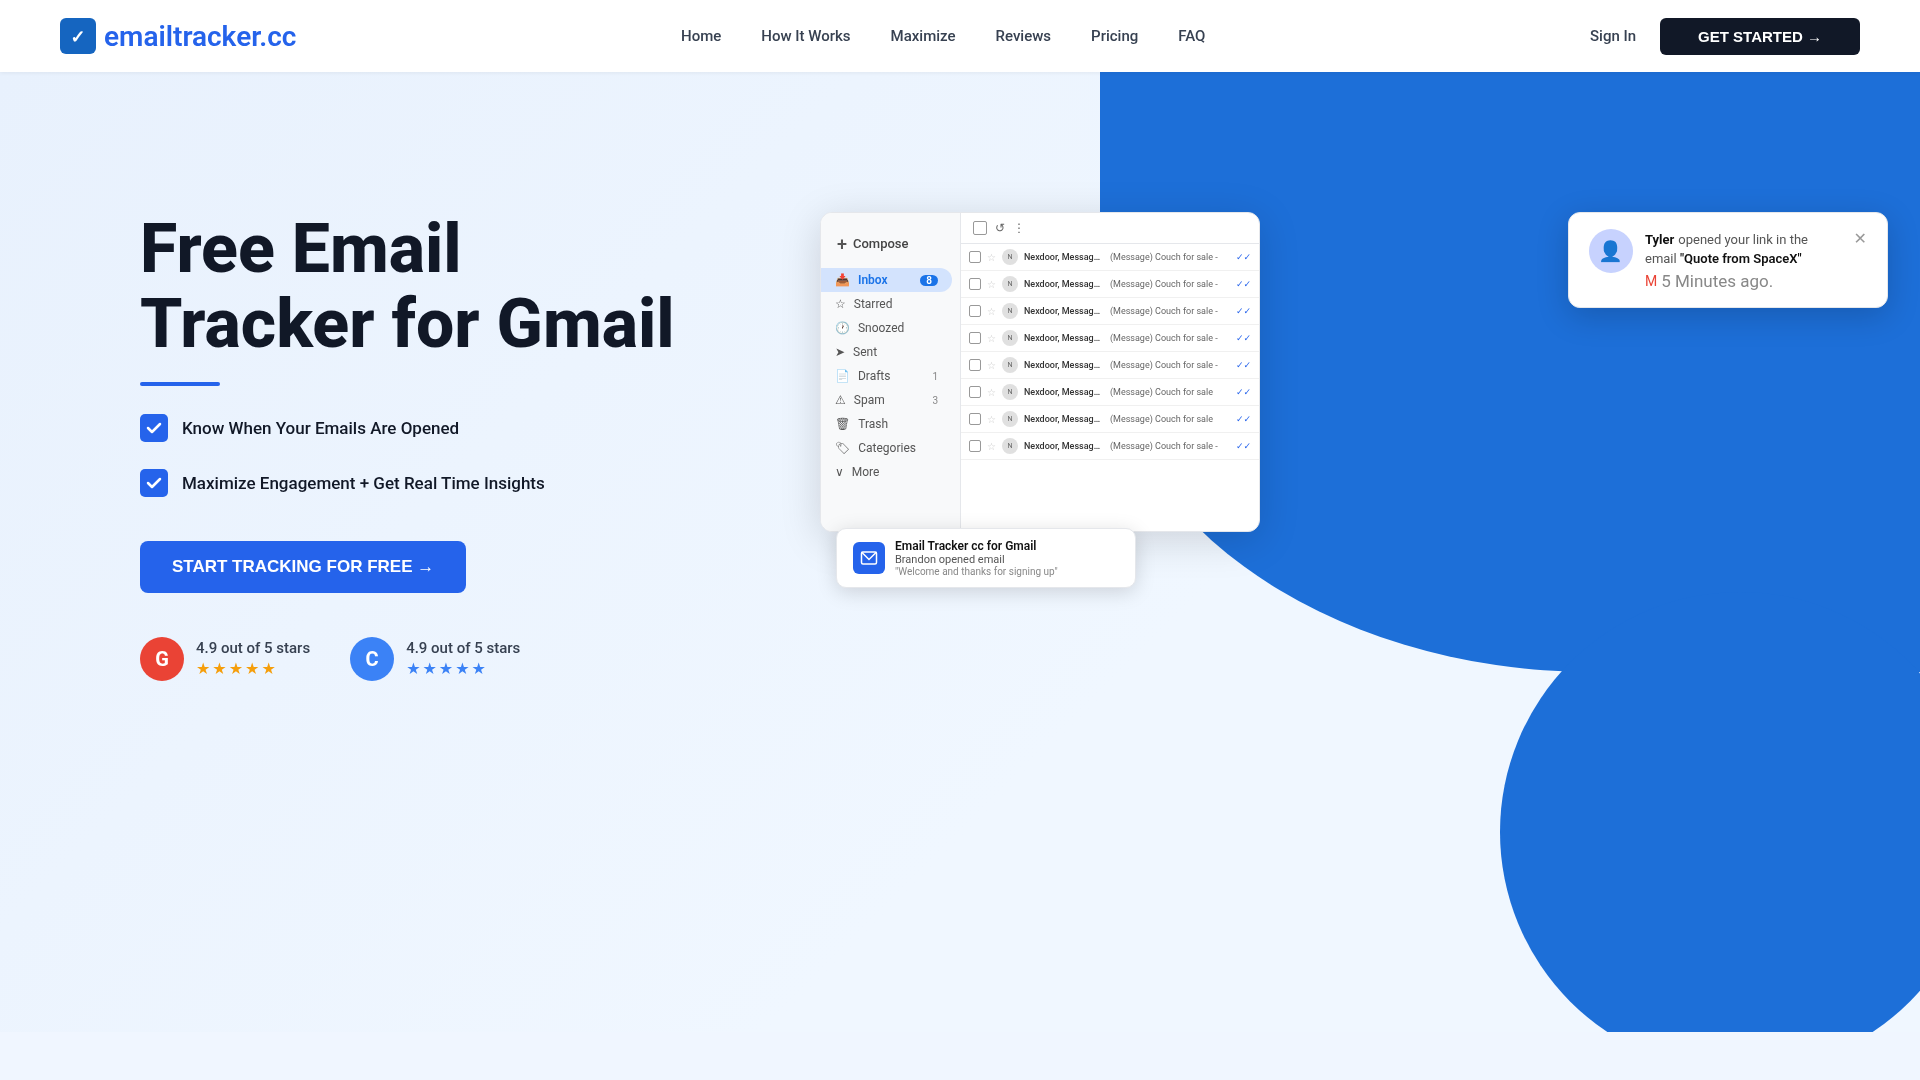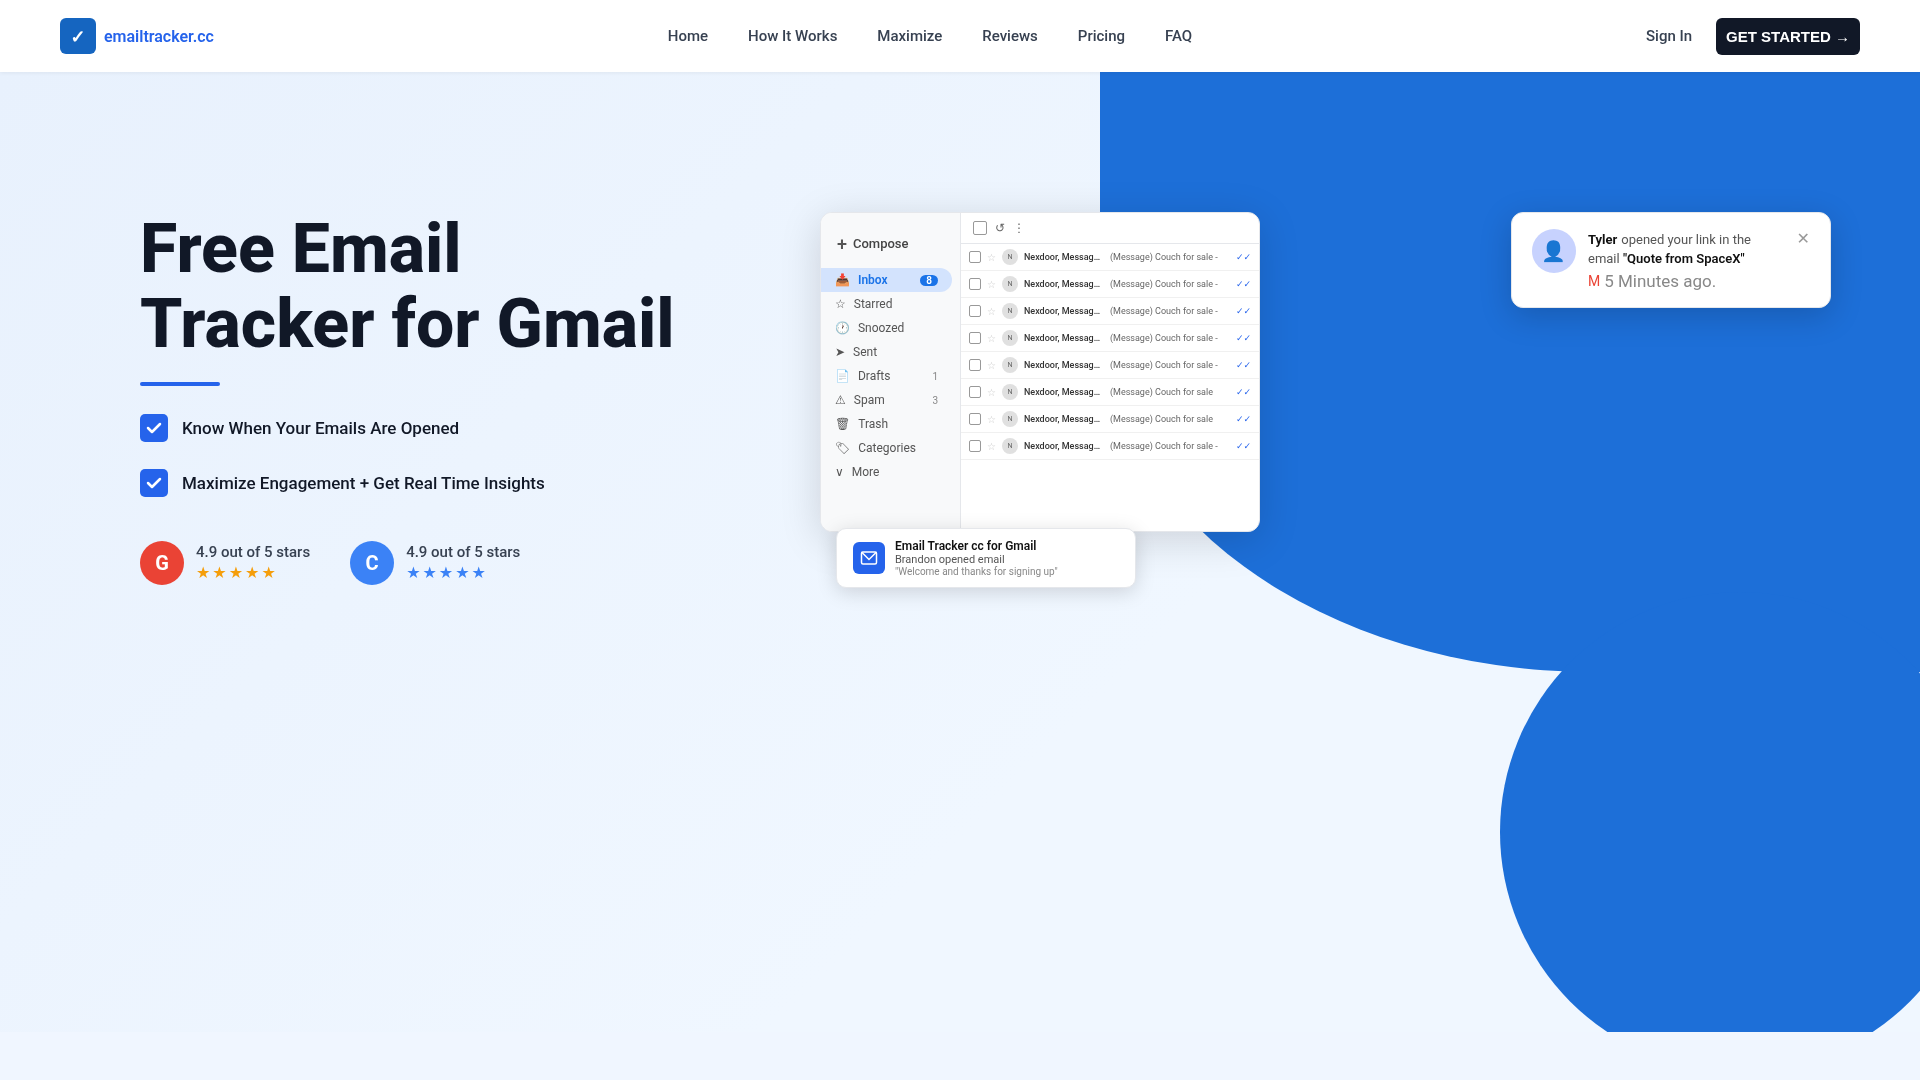--- a/index.html
+++ b/index.html
@@ -9,29 +9,29 @@
     .navbar {
       display: flex; align-items: center; justify-content: space-between;
       padding: 0 60px; height: 72px; background: #fff; position: relative; z-index: 10;
       box-shadow: 0 1px 4px rgba(0,0,0,0.06);
     }
     .logo { display: flex; align-items: center; gap: 8px; text-decoration: none; }
     .logo-icon {
       width: 36px; height: 36px; background: #1565c0; border-radius: 6px;
       display: flex; align-items: center; justify-content: center; color: #fff; font-size: 18px; font-weight: bold;
     }
-    .logo-text { font-size: 16px; font-weight: 600; color: #1a1a2e; }
+    .logo-text { font-size: 28px; font-weight: 600; color: #1a1a2e; }
     .logo-text span { color: #2563eb; }
     .nav-links { display: flex; align-items: center; gap: 40px; }
     .nav-link { text-decoration: none; color: #374151; font-size: 15px; font-weight: 500; cursor: pointer; }
     .nav-right { display: flex; align-items: center; gap: 24px; }
     .sign-in { color: #374151; font-size: 15px; font-weight: 500; cursor: pointer; text-decoration: none; }
     .get-started-btn {
       background: #111827; color: #fff; border: none; border-radius: 6px;
-      padding: 10px 10px; font-size: 15px; font-weight: 600; cursor: pointer;
+      padding: 10px 38px; font-size: 15px; font-weight: 600; cursor: pointer;
       display: flex; align-items: center; gap: 8px;
     }
 
     
     .hero {
       position: relative; min-height: 960px; overflow: hidden;
       background: linear-gradient(135deg, #e8f1fd 0%, #f0f7ff 60%);
     }
     
     .blue-bg-top {
@@ -41,21 +41,21 @@
       z-index: 0;
     }
     .blue-bg-bottom {
       position: absolute; bottom: -40px; right: -60px; width: 480px; height: 480px;
       background: #1d6fd8;
       border-radius: 50%;
       z-index: 0;
     }
     .hero-content {
       position: relative; z-index: 2; display: flex; align-items: flex-start;
-      padding: 100px 109px 60px 140px;
+      padding: 100px 52px 60px 140px;
       gap: 80px;
     }
     .hero-left { flex: 0 0 600px; max-width: 600px; padding-top: 40px; }
     .hero-title { font-size: 68px; font-weight: 800; color: #111827; line-height: 1.1; }
     .hero-divider { width: 80px; height: 4px; background: #2563eb; margin: 20px 0 28px 0; border-radius: 2px; }
     .hero-subtitle { font-size: 18px; color: #374151; line-height: 1.6; margin-bottom: 28px; max-width: 520px; }
     .feature-list { list-style: none; margin-bottom: 44px; display: flex; flex-direction: column; gap: 27px; }
     .feature-item { display: flex; align-items: center; gap: 14px; font-size: 17px; color: #111827; font-weight: 500; }
     .check-box {
       width: 28px; height: 28px; background: #2563eb; border-radius: 5px;
@@ -205,20 +205,21 @@
         </li>
         <li class="feature-item">
           <div class="check-box">
             <svg viewBox="0 0 16 16" fill="none">
                 <polyline points="2,8 6,12 14,4" stroke="white" stroke-width="2.5" stroke-linecap="round" stroke-linejoin="round"></polyline>
               </svg>
           </div>
           <span>Maximize Engagement + Get Real Time Insights</span>
         </li>
       </ul>
+      <button class="cta-btn">START TRACKING FOR FREE →</button>
 
       <div class="ratings">
         <div class="rating-item">
           <div class="rating-icon google" style="color:#fff;font-weight:700;font-size:20px;">G</div>
           <div class="rating-text">
             <span class="rating-score">4.9 out of 5 stars</span>
             <div class="stars">
               <span class="star">★</span>
               <span class="star">★</span>
               <span class="star">★</span>

